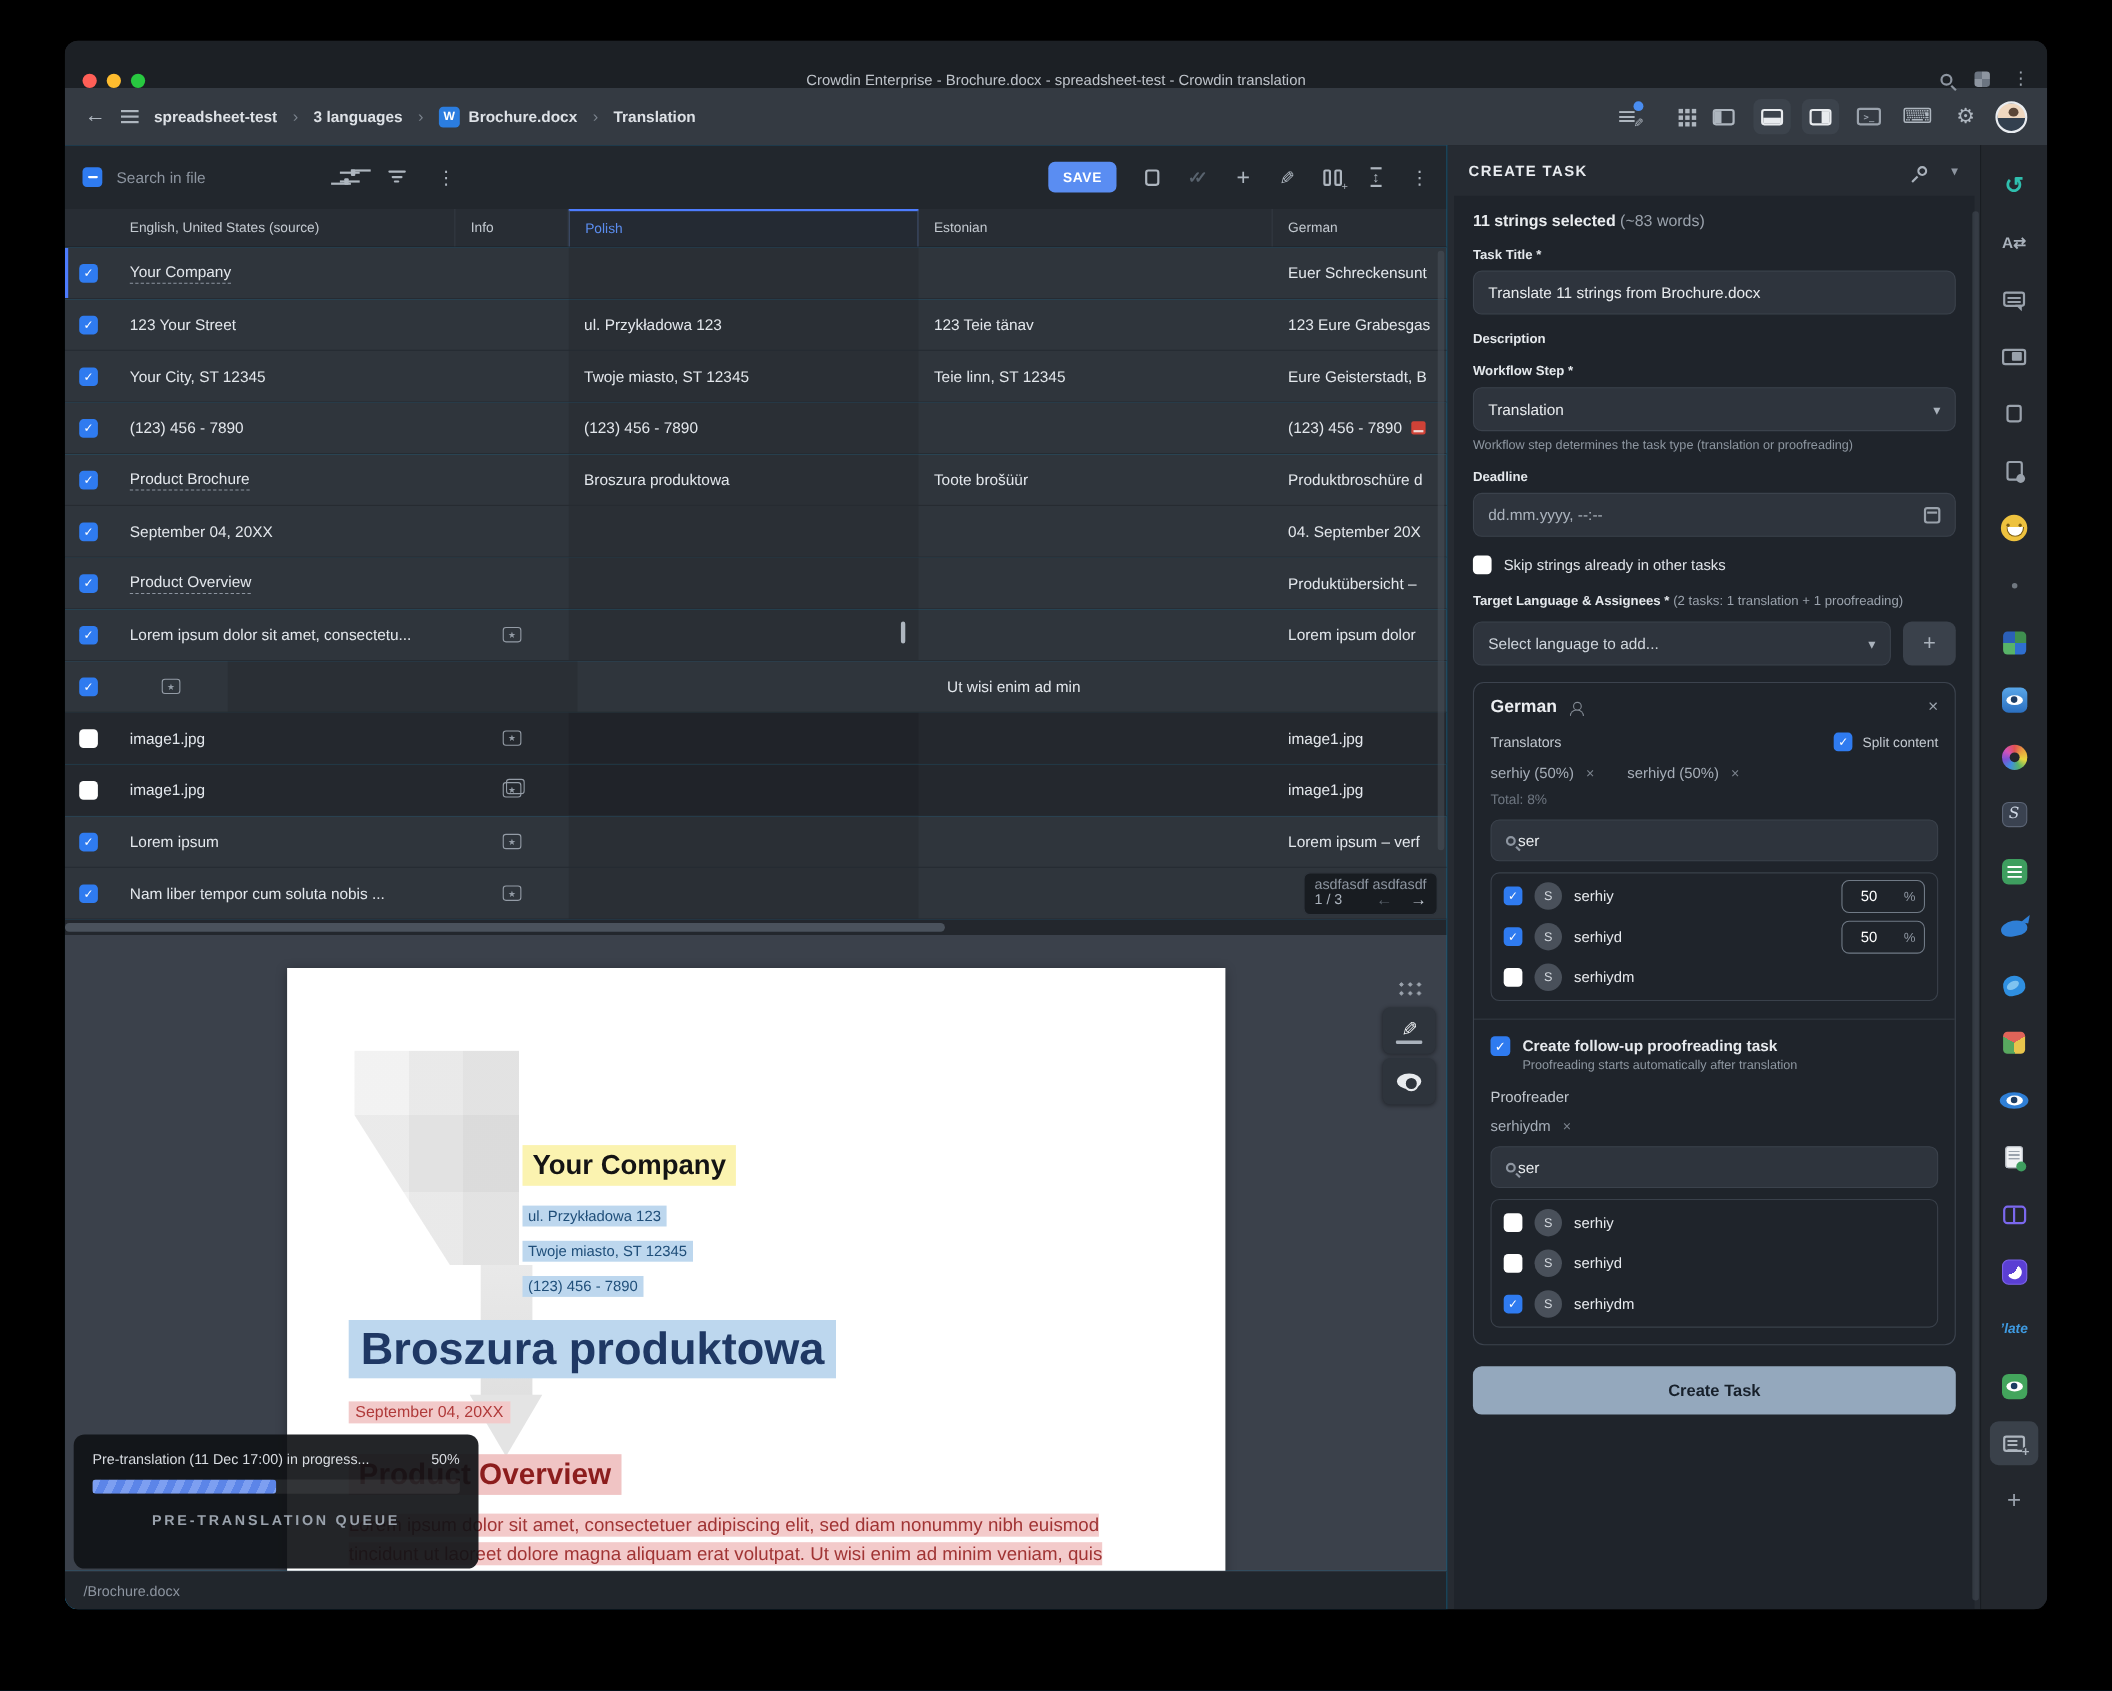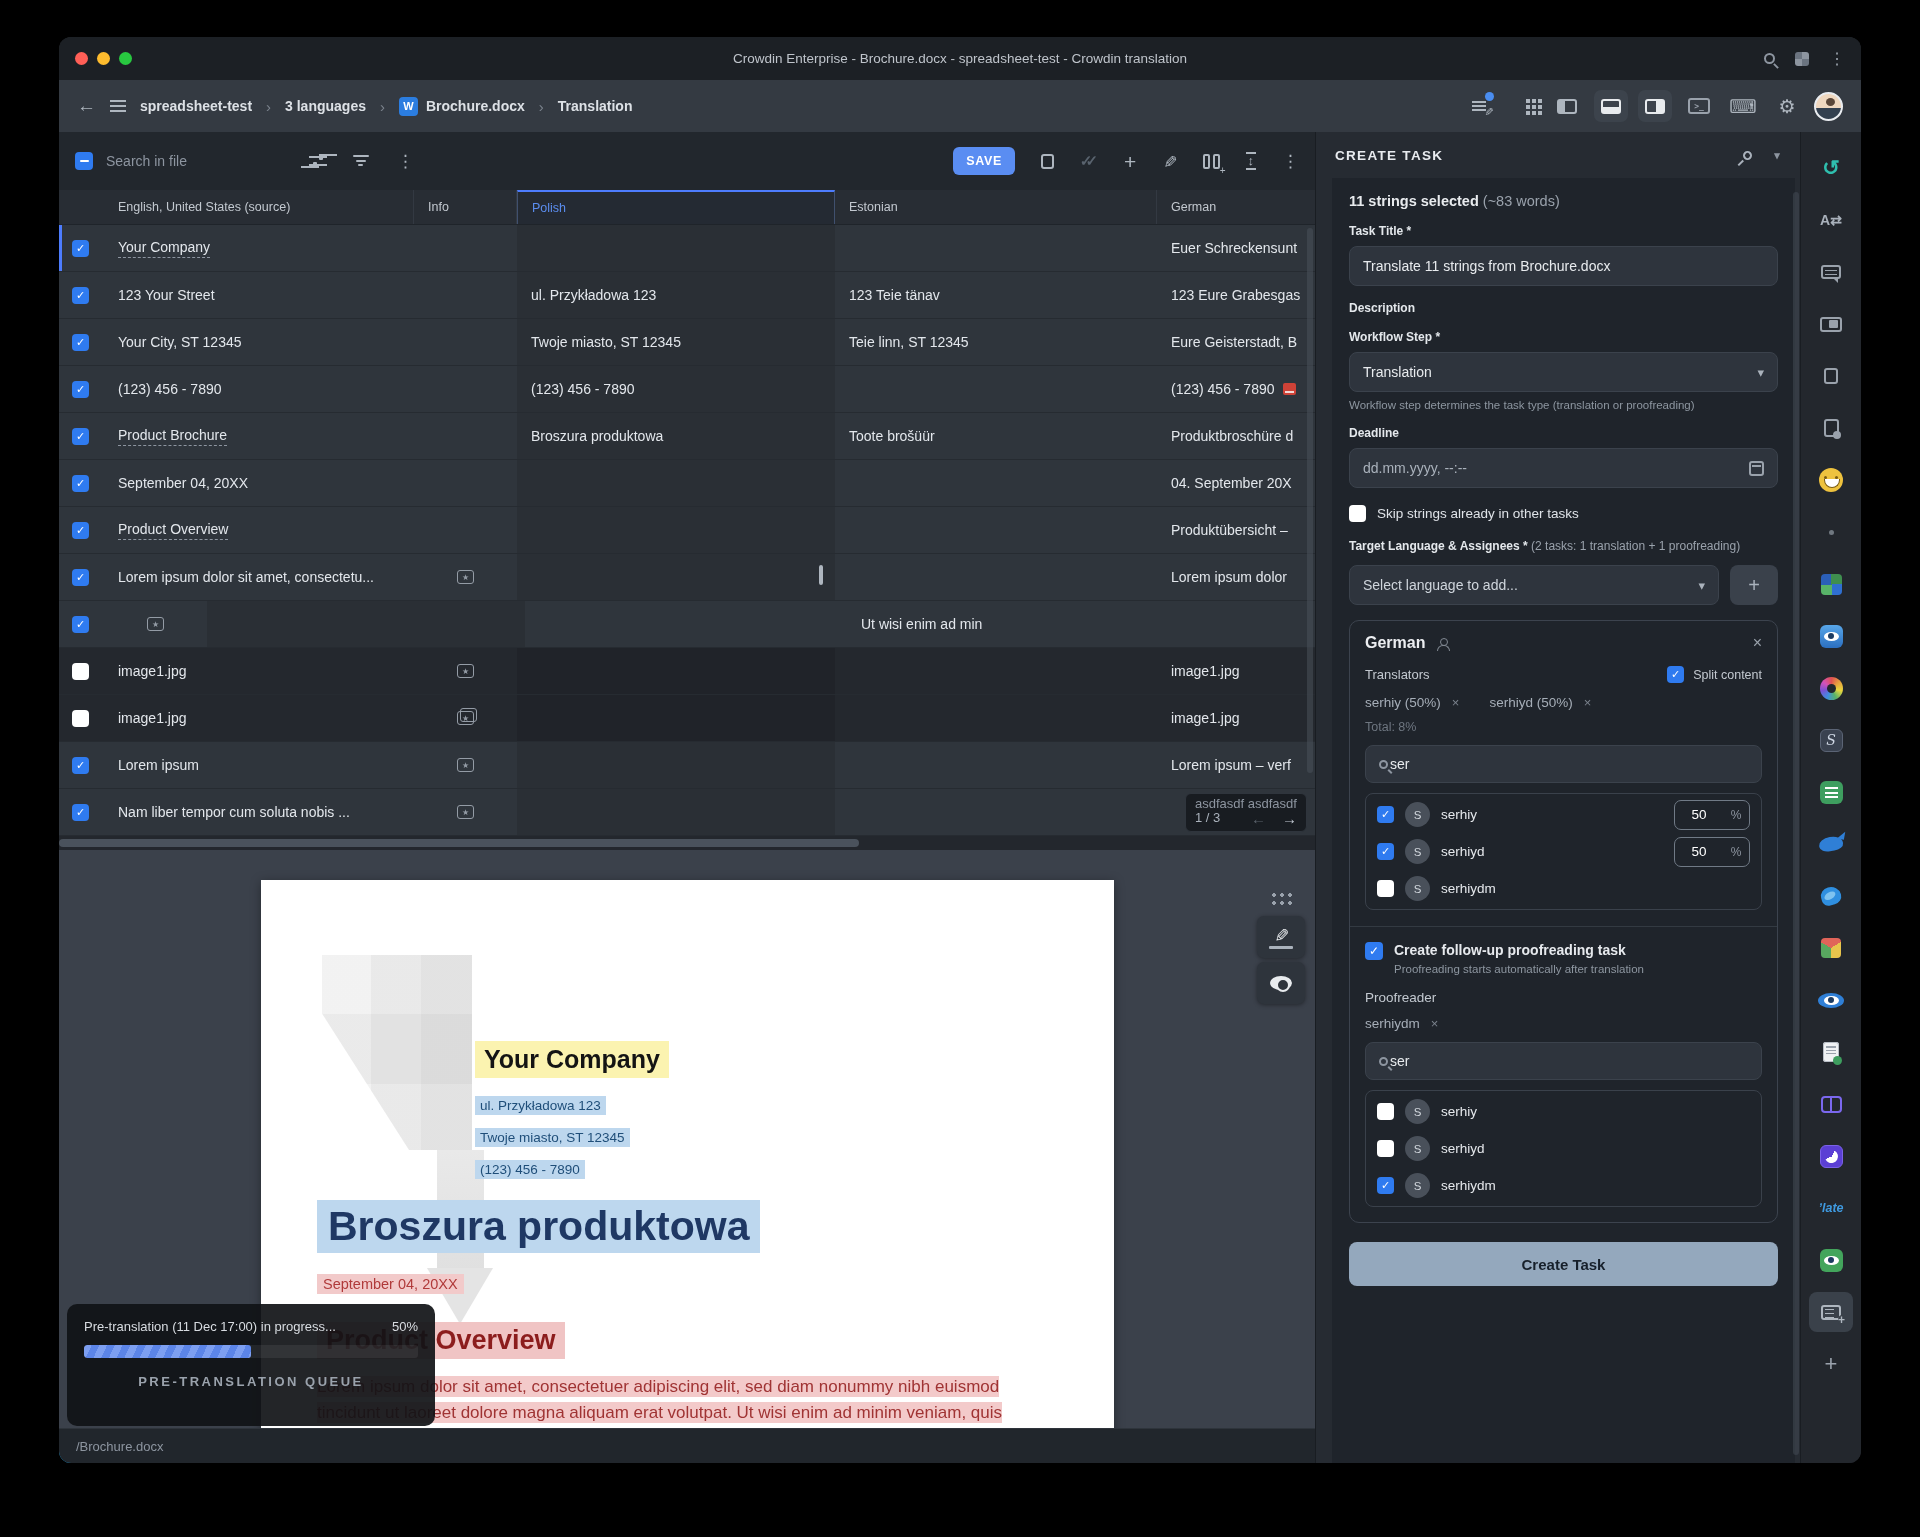--- a/index.html
+++ b/index.html
@@ -1,19 +1,19 @@
 <!DOCTYPE html>
 <html><head>
 <meta charset="utf-8">
 <style>
   html,body{margin:0;padding:0;background:#000;width:1920px;height:1537px;font-family:"Liberation Sans",sans-serif;-webkit-font-smoothing:antialiased;}
   *{box-sizing:border-box;}
   .window{position:absolute;left:59px;top:37px;width:1802px;height:1426px;background:#23272e;border-radius:12px;overflow:hidden;box-shadow:0 10px 40px rgba(0,0,0,.8);}
   
-  .titlebar{height:43px;background:#1c2025;display:flex;align-items:center;position:relative;padding:0 16px;}
+  .titlebar{height:43px;background:#1c2025;display:flex;align-items:flex-end;position:relative;padding:0 16px;}
   .lights{display:flex;gap:9px;}
   .light{width:13px;height:13px;border-radius:50%;}
   .light.r{background:#ff5f57}.light.y{background:#febc2e}.light.g{background:#28c840}
   .win-title{position:absolute;left:0;right:0;text-align:center;color:#bfc4cb;font-size:13.5px;}
   .tb-right{margin-left:auto;display:flex;align-items:center;gap:20px;z-index:2;}
   .ico-mag{width:11px;height:11px;border:2px solid #8d95a0;border-radius:50%;position:relative;}
   .ico-mag::after{content:"";position:absolute;width:2px;height:6px;background:#8d95a0;left:9px;top:8px;transform:rotate(-45deg);}
   .ico-puzzle{width:14px;height:14px;border-radius:3px;background:conic-gradient(#8d95a0 0 25%,#6b7480 0 50%,#8d95a0 0 75%,#6b7480 0);}
   .ico-kebab{color:#9aa2ac;font-size:16px;line-height:1;}
   
@@ -138,21 +138,21 @@
   .toast-queue{text-align:center;color:#9aa2ac;font-size:13px;font-weight:700;letter-spacing:2.5px;margin-top:16px;}
   
   .statusbar{height:35px;background:#21262c;border-top:1px solid #2e343b;display:flex;align-items:center;padding:0 17px;color:#8d95a0;font-size:13px;flex:none;}
   
   .panel{width:484px;background:#262b32;display:flex;flex-direction:column;position:relative;}
   .panel-head{height:46px;display:flex;align-items:center;padding:0 19px;color:#e8ebef;font-size:13.5px;font-weight:700;letter-spacing:1.3px;flex:none;}
   .ph-icons{margin-left:auto;display:flex;align-items:center;gap:22px;}
   .ico-pin{width:9px;height:9px;border:2px solid #aab2bc;border-radius:50%;position:relative;transform:rotate(45deg);}
   .ico-pin::after{content:"";position:absolute;left:2px;top:9px;width:2px;height:7px;background:#aab2bc;}
   .ico-caret{color:#8d95a0;font-size:11px;}
-  .panel-body{flex:1;background:#1f242b;margin:0 5px 0 16px;padding:15px 17px 16px;overflow:hidden;font-size:13px;color:#c3c9d0;}
+  .panel-body{flex:1;background:#1f242b;margin:0 5px 0 6px;padding:15px 17px 16px;overflow:hidden;font-size:13px;color:#c3c9d0;}
   .sel-line{font-size:14.5px;color:#e8ebee;font-weight:700;margin-bottom:4px;}
   .sel-line .words{color:#9aa2ac;font-weight:400;}
   .lbl{font-size:12px;font-weight:700;color:#e4e8ec;margin:15px 0 8px;}
   .inputbox{background:#2e343d;border:1px solid #3b424c;border-radius:8px;height:40px;display:flex;align-items:center;padding:0 13px;color:#e8ebee;font-size:14px;position:relative;}
   .textarea{height:88px;align-items:flex-start;padding-top:9px;white-space:pre-line;line-height:1.55;}
   .textarea::after{content:"";position:absolute;right:4px;bottom:4px;width:7px;height:7px;border-right:2px solid #6b7480;border-bottom:2px solid #6b7480;}
   .selectbox::after{content:"\25BE";position:absolute;right:13px;color:#aab2bc;font-size:13px;}
   .help{font-size:11.5px;color:#8d96a0;margin-top:7px;}
   .ico-cal{margin-left:auto;width:15px;height:15px;border:2px solid #9aa2ac;border-radius:3px;position:relative;}
   .ico-cal::after{content:"";position:absolute;left:1px;right:1px;top:2px;height:2px;background:#9aa2ac;}

